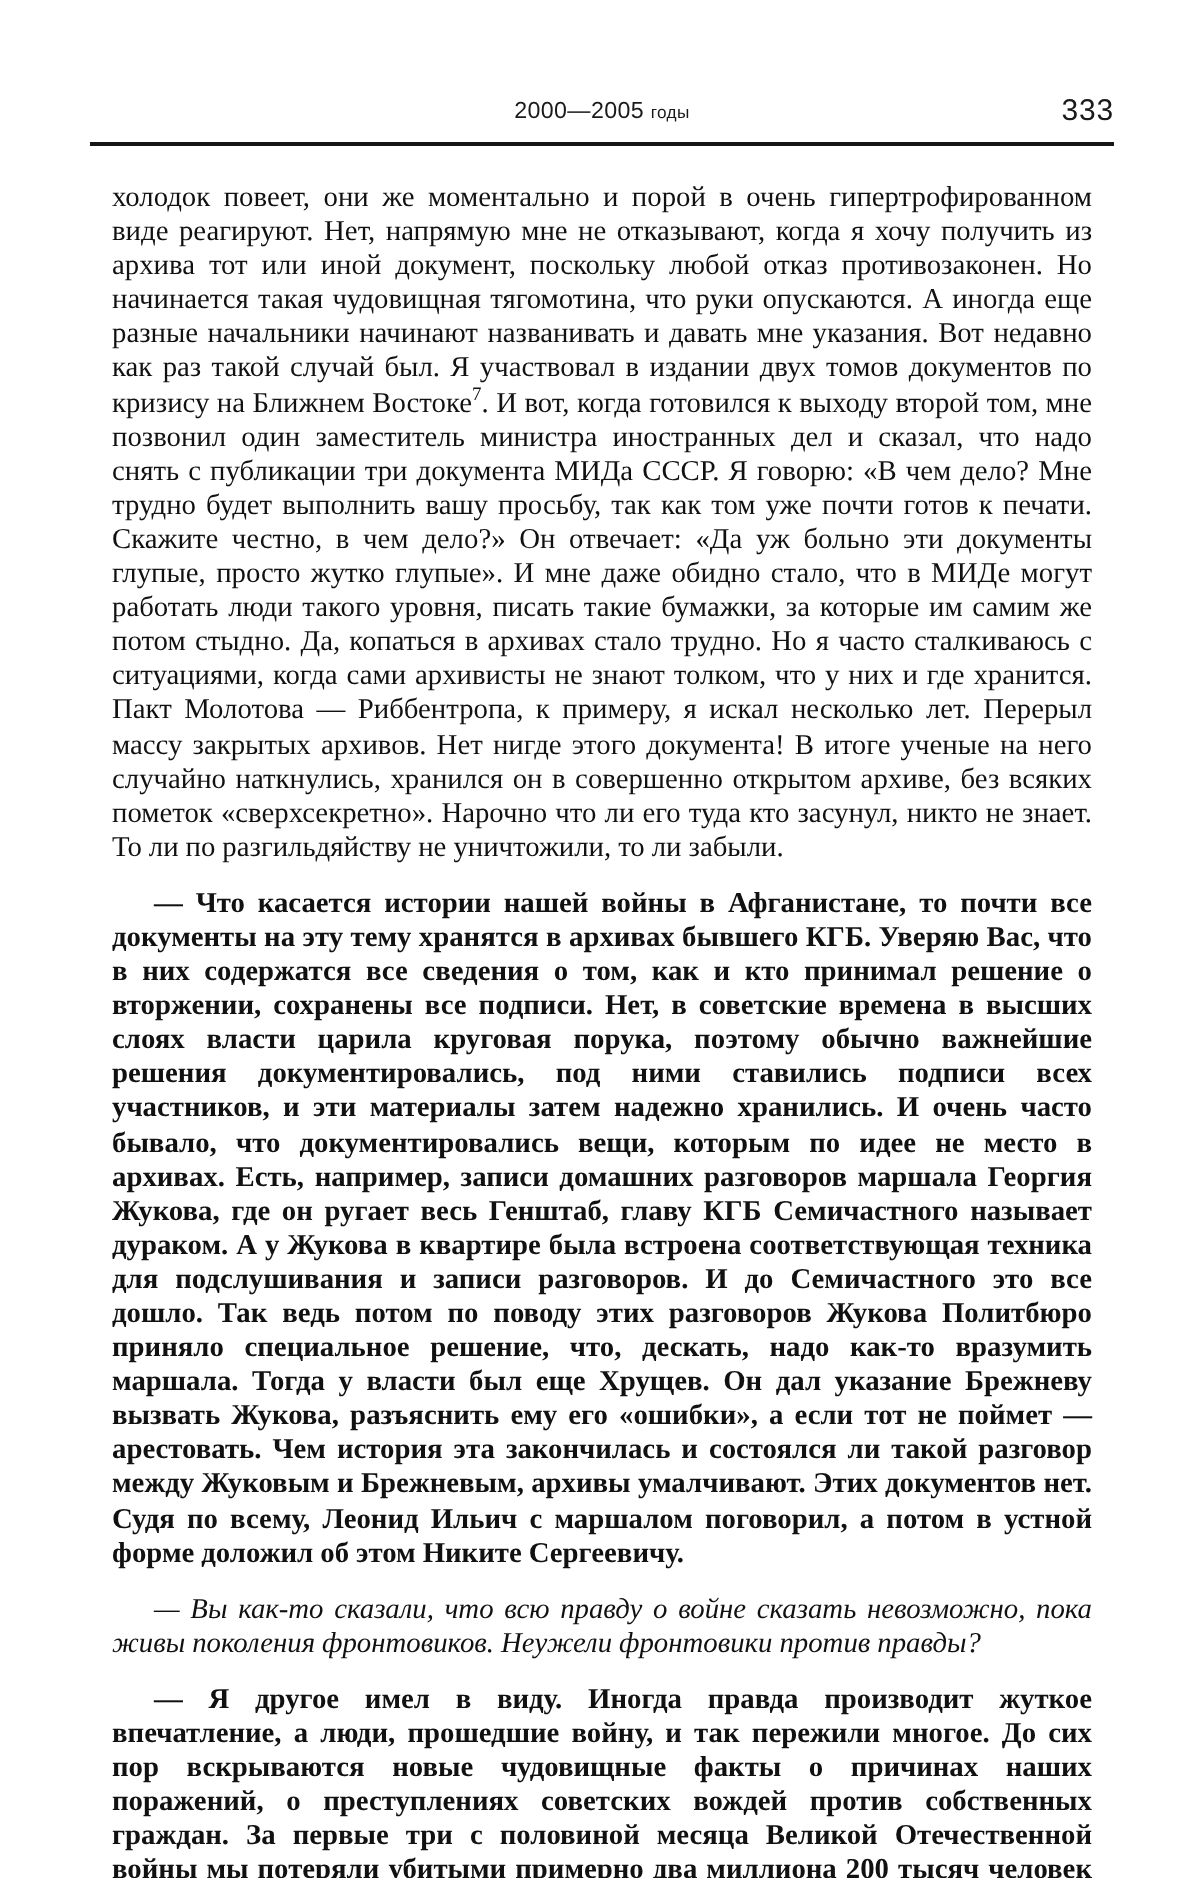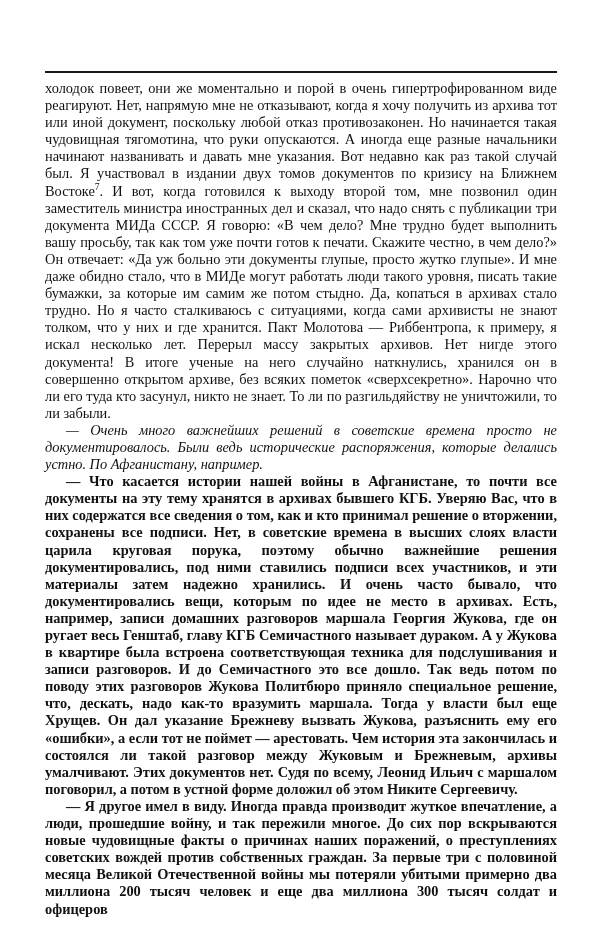--- a/index.html
+++ b/index.html
@@ -66,21 +66,21 @@
   }
 
   
   .text-block {
     position: absolute;
     left: 45px;
     top: 80px;
     width: 512px;
   }
   .para {
-    margin: 0;
+    margin: 11px;
     text-align: justify;
     text-justify: inter-word;
     font-size: 14.4px;
     line-height: 17.1px;
     hyphens: manual;
     word-spacing: -0.1px;
   }
   .para.indent { text-indent: 21px; font-weight: bold; }
   .para.flush { text-indent: 0; }
   .para.q {
@@ -91,29 +91,35 @@
     font-size: 9.5px;
     vertical-align: super;
     line-height: 0;
   }
 </style>
 </head>
 <body>
 
 <div class="page">
 
+  <div class="running-head">
+    <div class="rh-title">
+      <span class="rh-years">2000—2005</span><span> </span><span class="rh-word">годы</span>
+    </div>
+    <div class="rh-folio">333</div>
+  </div>
 
   <div class="rule"></div>
 
   <div class="text-block">
 
     <p class="para flush"><span>холодок повеет, они же моментально и порой в очень гипертрофированном виде реагируют. Нет, напрямую мне не отказывают, когда я хочу получить из архива тот или иной документ, поскольку любой отказ противозаконен. Но начинается такая чудовищная тягомотина, что руки опускаются. А иногда еще разные начальники начинают названивать и давать мне указания. Вот недавно как раз такой случай был. Я участвовал в издании двух томов документов по кризису на Ближнем Востоке</span><sup class="fn">7</sup><span>. И вот, когда готовился к выходу второй том, мне позвонил один заместитель министра иностранных дел и сказал, что надо снять с публикации три документа МИДа СССР. Я говорю: «В чем дело? Мне трудно будет выполнить вашу просьбу, так как том уже почти готов к печати. Скажите честно, в чем дело?» Он отвечает: «Да уж больно эти документы глупые, просто жутко глупые». И мне даже обидно стало, что в МИДе могут работать люди такого уровня, писать такие бумажки, за которые им самим же потом стыдно. Да, копаться в архивах стало трудно. Но я часто сталкиваюсь с ситуациями, когда сами архивисты не знают толком, что у них и где хранится. Пакт Молотова — Риббентропа, к примеру, я искал несколько лет. Перерыл массу закрытых архивов. Нет нигде этого документа! В итоге ученые на него случайно наткнулись, хранился он в совершенно открытом архиве, без всяких пометок «сверхсекретно». Нарочно что ли его туда кто засунул, никто не знает. То ли по разгильдяйству не уничтожили, то ли забыли.</span></p>
 
-    <p class="para q">— Очень много важнейших решений в советские времена просто не документировалось. Были ведь исторические распоряжения, которые делались устно. По Афганистану, например.</p>
 
     <p class="para indent">— Что касается истории нашей войны в Афганистане, то почти все документы на эту тему хранятся в архивах бывшего КГБ. Уверяю Вас, что в них содержатся все сведения о том, как и кто принимал решение о вторжении, сохранены все подписи. Нет, в советские времена в высших слоях власти царила круговая порука, поэтому обычно важнейшие решения документировались, под ними ставились подписи всех участников, и эти материалы затем надежно хранились. И очень часто бывало, что документировались вещи, которым по идее не место в архивах. Есть, например, записи домашних разговоров маршала Георгия Жукова, где он ругает весь Генштаб, главу КГБ Семичастного называет дураком. А у Жукова в квартире была встроена соответствующая техника для подслушивания и записи разговоров. И до Семичастного это все дошло. Так ведь потом по поводу этих разговоров Жукова Политбюро приняло специальное решение, что, дескать, надо как-то вразумить маршала. Тогда у власти был еще Хрущев. Он дал указание Брежневу вызвать Жукова, разъяснить ему его «ошибки», а если тот не поймет — арестовать. Чем история эта закончилась и состоялся ли такой разговор между Жуковым и Брежневым, архивы умалчивают. Этих документов нет. Судя по всему, Леонид Ильич с маршалом поговорил, а потом в устной форме доложил об этом Никите Сергеевичу.</p>
 
+    <p class="para q">— Вы как-то сказали, что всю правду о войне сказать невозможно, пока живы поколения фронтовиков. Неужели фронтовики против правды?</p>
 
     <p class="para indent">— Я другое имел в виду. Иногда правда производит жуткое впечатление, а люди, прошедшие войну, и так пережили многое. До сих пор вскрываются новые чудовищные факты о причинах наших поражений, о преступлениях советских вождей против собственных граждан. За первые три с половиной месяца Великой Отечественной войны мы потеряли убитыми примерно два миллиона 200 тысяч человек и еще два миллиона 300 тысяч солдат и офицеров</p>
 
   </div>
 
 </div>
 
 </body></html>

